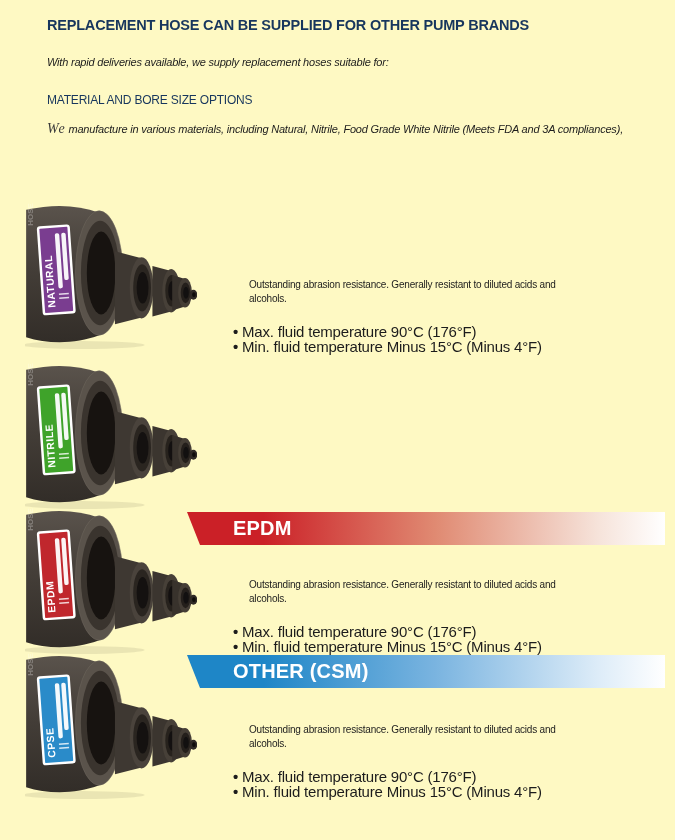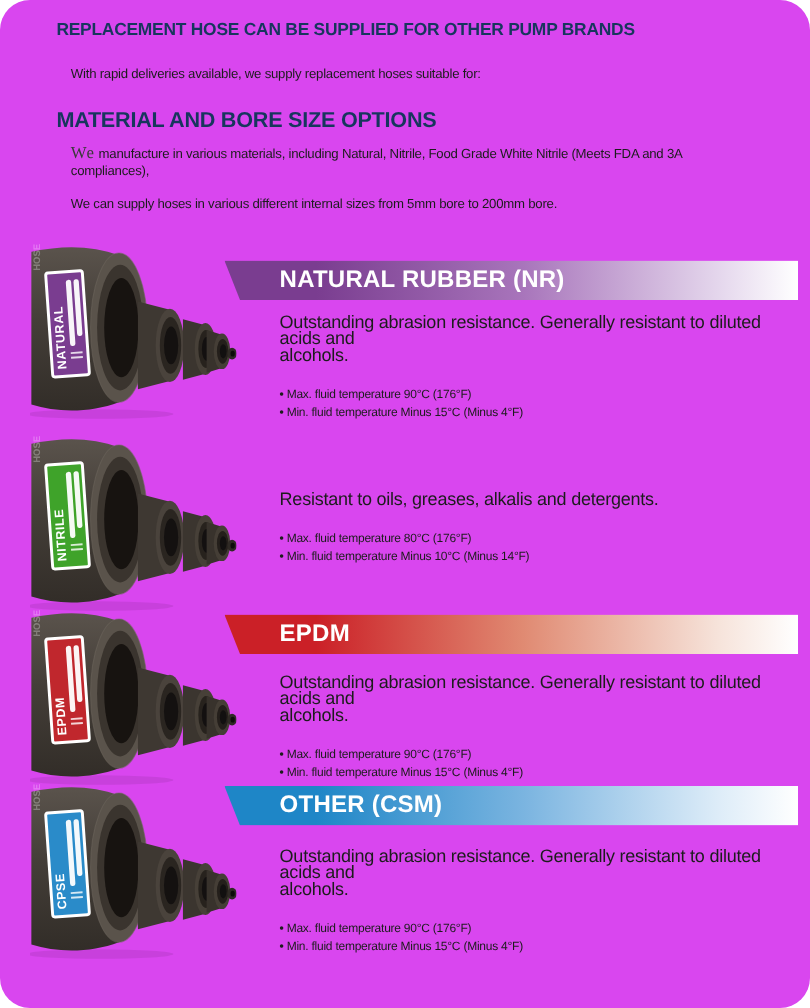--- a/index.html
+++ b/index.html
@@ -1,29 +1,29 @@
 <!DOCTYPE html>
 <html><head>
 <meta charset="utf-8">
 <style>
   html,body{margin:0;padding:0;background:#ffffff;}
   .page{
-    position:relative;width:675px;height:840px;background:#d946ef;overflow:hidden;
-    font-family:"Liberation Sans",sans-serif;color:#1d1d1d;border-radius:25px;
+    position:relative;width:675px;height:840px;background:#fef9c3;overflow:hidden;
+    font-family:"Liberation Sans",sans-serif;color:#1d1d1d;
   }
   .header{position:absolute;left:47px;top:16px;width:600px;}
   .h-main{
     font-size:14.5px;font-weight:bold;color:#17365d;letter-spacing:-0.2px;
     margin:0;line-height:18px;
   }
   .h-sub{
-    font-size:18px;font-weight:bold;color:#17365d;letter-spacing:-0.2px;
+    font-size:12px;font-weight:normal;color:#17365d;letter-spacing:-0.2px;
     margin:21px 0 1px 0;line-height:18px;
   }
-  .para{font-size:11px;letter-spacing:-0.2px;line-height:14.5px;margin:12px;color:#1c1c1c;}
+  .para{font-size:11px;letter-spacing:-0.2px;line-height:14.5px;margin:0;color:#1c1c1c;font-style:italic;}
   .p1{margin-top:21px;}
   .p2{margin-top:14px;}
   .p3{margin-top:13px;}
   .p4{margin-top:11px;}
   .serif-lead{font-family:"Liberation Serif",serif;font-size:14px;letter-spacing:1px;color:#3a3a3a;}
   .line{display:block;}
 
   .section{position:absolute;left:0;width:675px;height:155px;}
   .photo{position:absolute;left:25px;top:2px;width:172px;height:150px;}
   .photo svg{display:block;width:100%;height:100%;}
@@ -31,36 +31,35 @@
     position:absolute;left:187px;right:10px;top:var(--bt);height:33px;
     clip-path:polygon(0 0,100% 0,100% 100%,13px 100%);
     background:linear-gradient(90deg,var(--c1) 0%,var(--c1) 16%,var(--c2) 52%,var(--c3) 86%,#ffffff 100%);
     display:flex;align-items:center;
   }
   .banner-title{
     color:#ffffff;font-size:20px;font-weight:bold;letter-spacing:0.2px;
     padding-left:46px;white-space:nowrap;
   }
   .content{position:absolute;left:233px;width:408px;top:var(--ct);}
-  .desc{font-size:15px;letter-spacing:-0.2px;line-height:14px;margin:0;color:#1c1c1c;}
+  .desc{font-size:10px;letter-spacing:-0.2px;line-height:14px;margin:16px;color:#1c1c1c;}
   .bullets{list-style:none;margin:18px 0 0 0;padding:0;}
-  .bullets li{font-size:10px;letter-spacing:-0.2px;line-height:15px;color:#1c1c1c;}
+  .bullets li{font-size:15px;letter-spacing:-0.2px;line-height:15px;color:#1c1c1c;}
   .bullets li::before{content:"\2022\00a0";font-weight:bold;}
 </style>
 </head>
 <body>
 
 <div class="page">
 
   <div class="header">
     <h1 class="h-main">REPLACEMENT HOSE CAN BE SUPPLIED FOR OTHER PUMP BRANDS</h1>
     <p class="para p1">With rapid deliveries available, we supply replacement hoses suitable for:</p>
     <h2 class="h-sub">MATERIAL AND BORE SIZE OPTIONS</h2>
     <p class="para p3"><span class="serif-lead">We</span><span> manufacture in various materials, including Natural, Nitrile, Food Grade White Nitrile (Meets FDA and 3A compliances),</span></p>
-    <p class="para p4">We can supply hoses in various different internal sizes from 5mm bore to 200mm bore.</p>
   </div>
 
   <div class="section" id="sec-0" style="top:198px;--bt:19px;--ct:64px;">
     <div class="photo" id="photo-0">
         <svg viewBox="0 0 172 152" xmlns="http://www.w3.org/2000/svg">
           <defs>
             <linearGradient id="b0" x1="0" y1="0" x2="0" y2="1">
               <stop offset="0" stop-color="#5a534c"></stop>
               <stop offset="0.45" stop-color="#443e38"></stop>
               <stop offset="1" stop-color="#322d28"></stop>
@@ -90,23 +89,20 @@
           <ellipse cx="147.5" cy="92" rx="6.5" ry="16" fill="#27221d"></ellipse>
           <ellipse cx="148" cy="92" rx="4" ry="10" fill="#131010"></ellipse>
           <path d="M148,76 L161,80 L161,108 L148,112 Z" fill="#38322c"></path>
           <ellipse cx="161" cy="94" rx="7" ry="15" fill="#453e36"></ellipse>
           <ellipse cx="161.5" cy="94" rx="4.8" ry="10.5" fill="#241f1b"></ellipse>
           <ellipse cx="162" cy="94" rx="2.8" ry="6" fill="#121010"></ellipse>
           <ellipse cx="169.5" cy="96" rx="4" ry="5" fill="#2f2a25"></ellipse>
           <ellipse cx="170" cy="96" rx="1.8" ry="2.4" fill="#0e0c0a"></ellipse>
         </svg>
       </div>
-    <div class="banner" id="banner-0" style="--c1: #7a3d90; --c2: #a875bb; --c3: #e4d6ec;">
-      <span class="banner-title">NATURAL RUBBER (NR)</span>
-    </div>
     <div class="content">
       <p class="desc">
           <span class="line">Outstanding abrasion resistance. Generally resistant to diluted acids and</span>
           <span class="line">alcohols.</span>
         </p>
       <ul class="bullets">
         <li>Max. fluid temperature 90°C (176°F)</li>
         <li>Min. fluid temperature Minus 15°C (Minus 4°F)</li>
       </ul>
     </div>
@@ -146,30 +142,20 @@
           <ellipse cx="147.5" cy="92" rx="6.5" ry="16" fill="#27221d"></ellipse>
           <ellipse cx="148" cy="92" rx="4" ry="10" fill="#131010"></ellipse>
           <path d="M148,76 L161,80 L161,108 L148,112 Z" fill="#38322c"></path>
           <ellipse cx="161" cy="94" rx="7" ry="15" fill="#453e36"></ellipse>
           <ellipse cx="161.5" cy="94" rx="4.8" ry="10.5" fill="#241f1b"></ellipse>
           <ellipse cx="162" cy="94" rx="2.8" ry="6" fill="#121010"></ellipse>
           <ellipse cx="169.5" cy="96" rx="4" ry="5" fill="#2f2a25"></ellipse>
           <ellipse cx="170" cy="96" rx="1.8" ry="2.4" fill="#0e0c0a"></ellipse>
         </svg>
       </div>
-    <div class="content">
-      <p class="desc">
-          <span class="line">Resistant to oils, greases, alkalis and detergents.</span>
-          <span class="line"></span>
-        </p>
-      <ul class="bullets">
-        <li>Max. fluid temperature 80°C (176°F)</li>
-        <li>Min. fluid temperature Minus 10°C (Minus 14°F)</li>
-      </ul>
-    </div>
   </div>
 
   <div class="section" id="sec-2" style="top:503px;--bt:9px;--ct:59px;">
     <div class="photo" id="photo-2">
         <svg viewBox="0 0 172 152" xmlns="http://www.w3.org/2000/svg">
           <defs>
             <linearGradient id="b2" x1="0" y1="0" x2="0" y2="1">
               <stop offset="0" stop-color="#5a534c"></stop>
               <stop offset="0.45" stop-color="#443e38"></stop>
               <stop offset="1" stop-color="#322d28"></stop>

